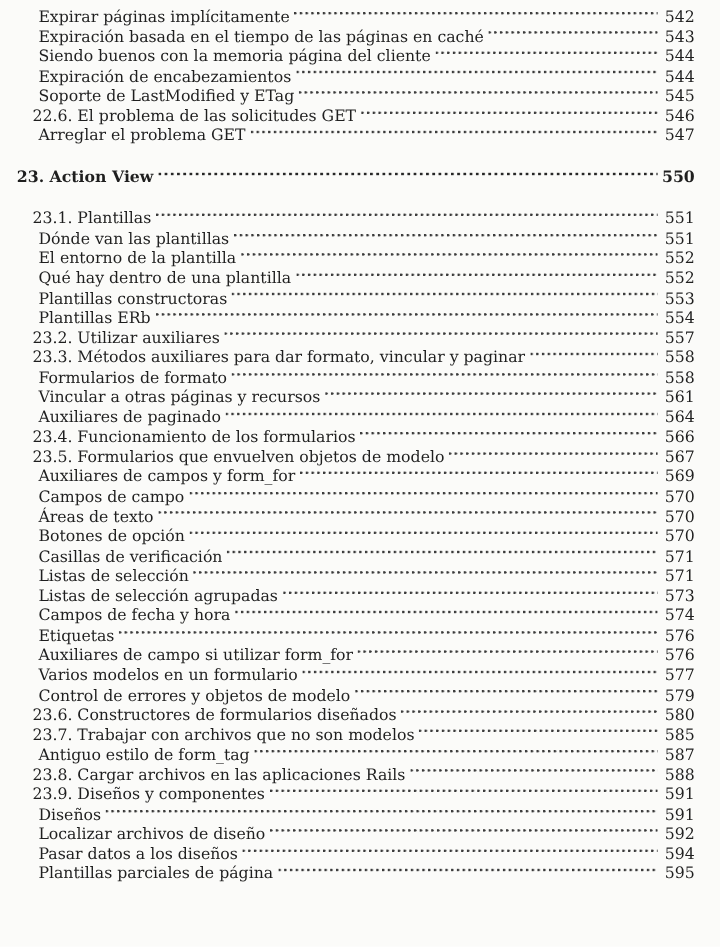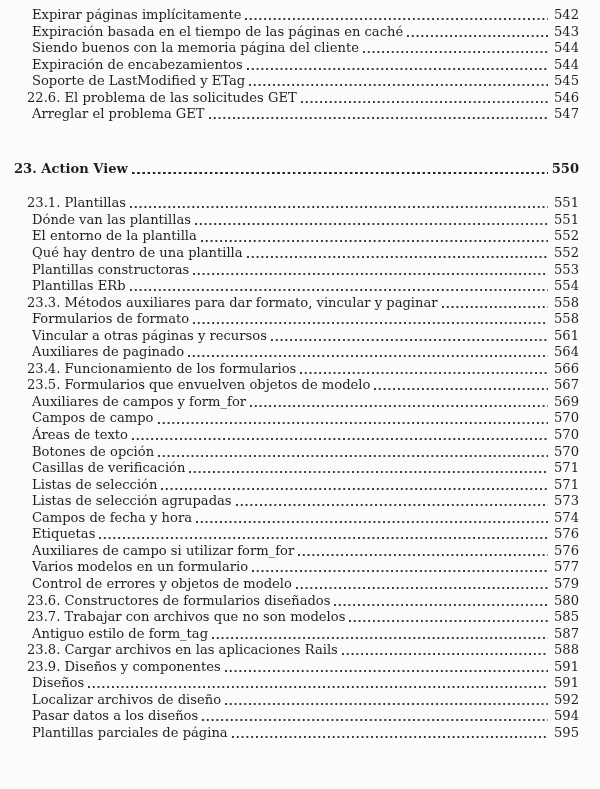--- a/index.html
+++ b/index.html
@@ -18,27 +18,28 @@
     color: #1f1f1f;
     overflow: hidden;
   }
   .toc-list { width: 100%; }
   .row {
     display: flex;
     height: 16.55px;
     line-height: 16.55px;
     font-size: 13.1px;
     white-space: nowrap;
+    align-items: center;
   }
   .row.section { padding-left: 27px; }
   .row.sub     { padding-left: 32px; }
   .row.chapter {
     padding-left: 14px;
     font-weight: bold;
-    margin-top: 38px;
+    margin-top: 18px;
     margin-bottom: 18px;
   }
   .title { flex: 0 0 auto; }
   .dots {
     flex: 1 1 auto;
     position: relative;
     min-width: 12px;
   }
   .dots::after {
     content: "";
@@ -132,20 +133,25 @@
     <span class="title">Plantillas constructoras</span>
     <span class="dots"></span>
     <span class="page-num">553</span>
   </div>
       <div class="row sub">
     <span class="title">Plantillas ERb</span>
     <span class="dots"></span>
     <span class="page-num">554</span>
   </div>
       <div class="row section">
+    <span class="title">23.2. Utilizar auxiliares</span>
+    <span class="dots"></span>
+    <span class="page-num">557</span>
+  </div>
+      <div class="row section">
     <span class="title">23.3. Métodos auxiliares para dar formato, vincular y paginar</span>
     <span class="dots"></span>
     <span class="page-num">558</span>
   </div>
       <div class="row sub">
     <span class="title">Formularios de formato</span>
     <span class="dots"></span>
     <span class="page-num">558</span>
   </div>
       <div class="row sub">

